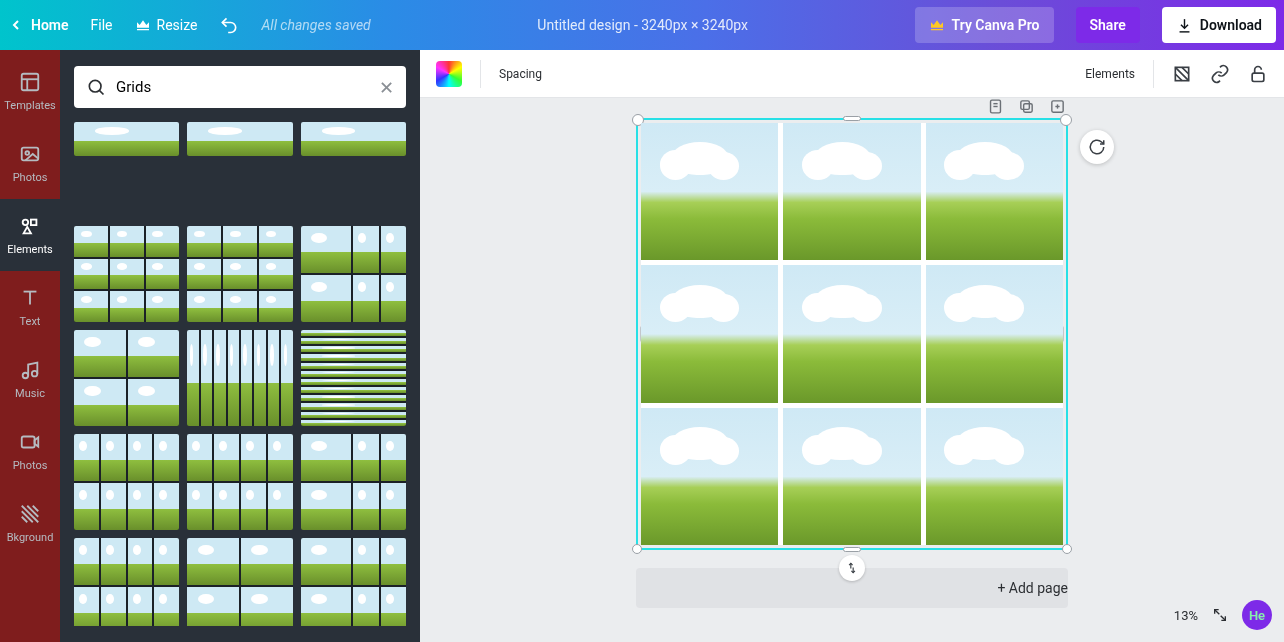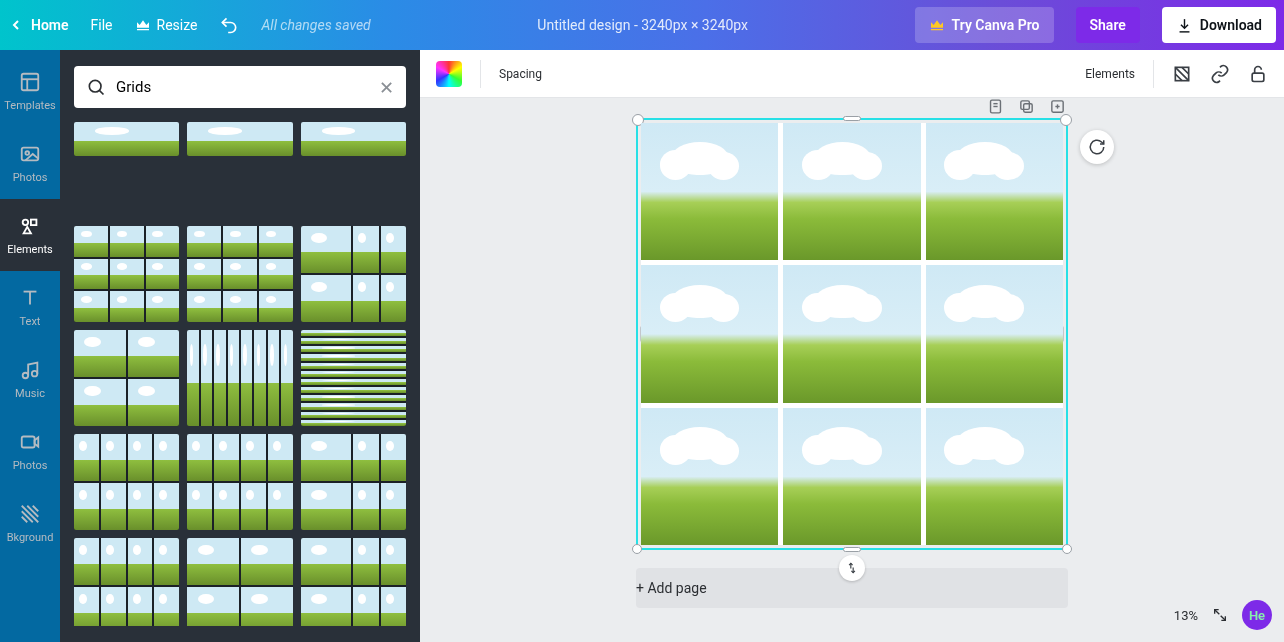--- a/index.html
+++ b/index.html
@@ -14,21 +14,21 @@
     .undo-ico{width:20px;height:20px;}
     .saved{font-style:italic;opacity:.65;}
     .center{flex:1;text-align:center;opacity:.85;}
     .right{display:flex;align-items:flex-start;gap:22px;}
     .pill{height:36px;padding:0 14px;border-radius:4px;display:flex;align-items:center;gap:7px;font-weight:600;}
     .p-try{background:rgba(255,255,255,.20);}
     .p-share{background:#7d2ae8;}
     .p-dl{background:#fff;color:#0e1318;}
     .dl-ico{width:17px;height:17px;}
     
-    .rail{position:absolute;left:0;top:50px;bottom:0;width:60px;background:#0369a1;display:flex;flex-direction:column;align-items:center;padding-top:5px;}
+    .rail{position:absolute;left:0;top:50px;bottom:0;width:60px;background:#7f1d1d;display:flex;flex-direction:column;align-items:center;padding-top:5px;}
     .rtab{width:100%;height:72px;display:flex;flex-direction:column;align-items:center;justify-content:center;gap:6px;color:#b5bbc1;font-size:11px;cursor:pointer;}
     .rtab svg{width:22px;height:22px;}
     .rtab.active{background:#293039;color:#fff;}
     
     .panel{position:absolute;left:60px;top:50px;bottom:0;width:360px;background:#293039;padding:16px 14px;display:flex;flex-direction:column;}
     .search{height:42px;background:#fff;border-radius:4px;display:flex;align-items:center;padding:0 12px;gap:10px;color:#2c2f33;}
     .search input{flex:1;border:none;outline:none;font-size:15px;background:transparent;}
     .close-x{font-size:18px;color:#8a8f95;cursor:pointer;}
     .grid-list{flex:1;margin-top:14px;overflow:hidden;display:grid;grid-template-columns:repeat(3,1fr);grid-auto-rows:96px;gap:8px;align-content:start;}
     .thumb{background:#1b2127;border-radius:2px;overflow:hidden;display:grid;gap:2px;}
@@ -68,21 +68,21 @@
     .cell .cloud{position:absolute;left:22%;top:14%;width:42%;height:24%;background:#fff;border-radius:50% 50% 45% 45%;}
     .cell .cloud:before,.cell .cloud:after{content:"";position:absolute;background:#fff;border-radius:50%;}
     .cell .cloud:before{width:55%;height:90%;left:-20%;top:25%;}
     .cell .cloud:after{width:55%;height:85%;right:-18%;top:30%;}
     
     .cv-actions{position:absolute;right:0;top:-22px;display:flex;gap:14px;color:#6b7076;}
     .cv-actions svg{width:17px;height:17px;}
     .sync-fab{position:absolute;right:-48px;top:10px;width:34px;height:34px;background:#fff;border-radius:50%;box-shadow:0 1px 4px rgba(0,0,0,.2);display:flex;align-items:center;justify-content:center;color:#3a3f45;}
     .sync-fab svg{width:18px;height:18px;}
     
-    .add-page{height:40px;margin-top:18px;background:#e0e2e5;border-radius:4px;display:flex;align-items:center;justify-content:flex-start;font-size:14px;color:#2c2f33;position:relative;}
+    .add-page{height:40px;margin-top:18px;background:#e0e2e5;border-radius:4px;display:flex;align-items:center;justify-content:flex-end;font-size:14px;color:#2c2f33;position:relative;}
     .swap-ico{position:absolute;top:-13px;left:50%;transform:translateX(-50%);width:26px;height:26px;background:#fff;border-radius:50%;box-shadow:0 1px 3px rgba(0,0,0,.2);display:flex;align-items:center;justify-content:center;color:#3a3f45;}
     
     .zoombar{position:absolute;right:12px;bottom:12px;display:flex;align-items:center;gap:14px;color:#2c2f33;font-size:13px;}
     .help-fab{width:30px;height:30px;background:#7d2ae8;border-radius:50%;color:#86efac;display:flex;align-items:center;justify-content:center;font-weight:600;}
     .expand-ico{width:16px;height:16px;}
   </style>
 </head>
 <body>
 
 <div class="hdr">

